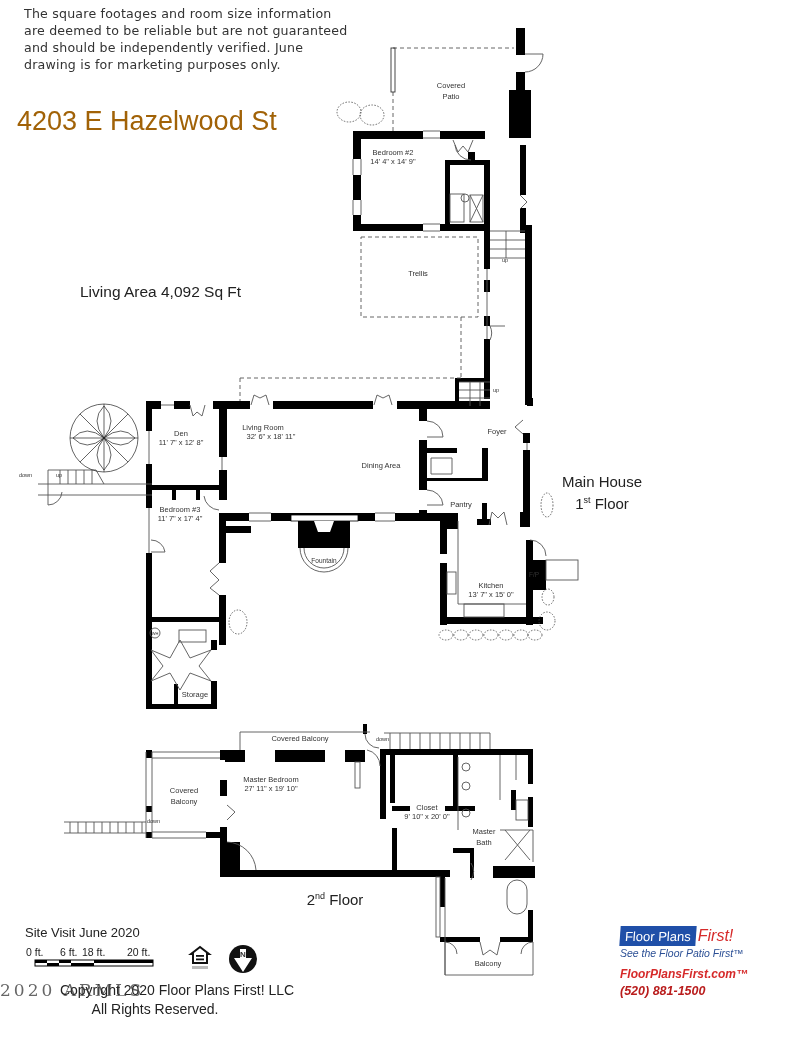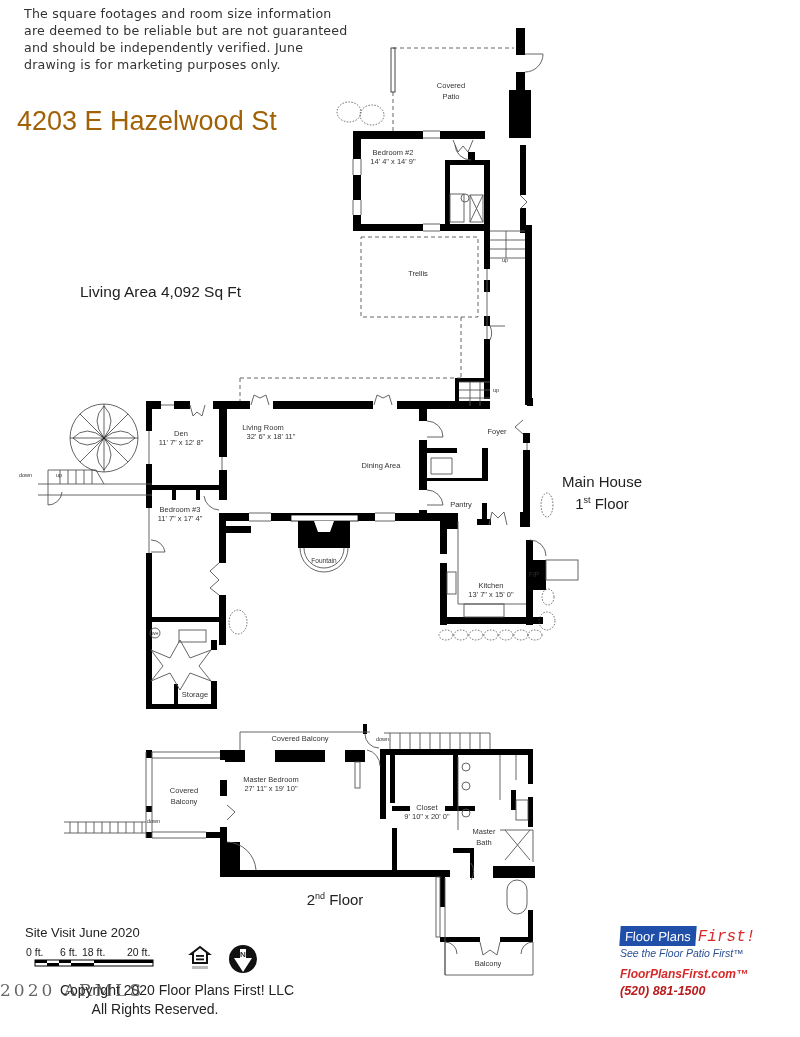--- a/index.html
+++ b/index.html
@@ -11,21 +11,21 @@
   .living-area { left:80px; top:283px; font-size:15.5px; color:#222; white-space:nowrap; }
   .floor-label { font-size:15px; color:#222; text-align:center; white-space:nowrap; line-height:19px; }
   .floor-label sup { font-size:9px; vertical-align:6px; }
   .site-visit { left:25px; top:925px; font-size:13px; color:#222; white-space:nowrap; }
   .scale-labels { left:26px; top:946px; font-size:10.5px; color:#222; white-space:nowrap; }
   .copyright { left:0px; top:981px; width:310px; font-size:14px; color:#222; text-align:center; line-height:19px; }
   .copyright .wm { position:absolute; left:0; top:0; font-size:17px; color:#333; opacity:0.75; letter-spacing:3px; font-family:"DejaVu Serif", serif; }
   .copyright .line1 { display:block; padding-left:44px; }
   .logo { left:620px; top:926px; width:120px; }
   .logo-box { display:inline-block; background:#1f4fa8; color:#fff; font-size:13px; padding:3px 5px 2px 5px; transform:skewX(-4deg); }
-  .logo-first { color:#d62a2a; font-style:italic; font-size:16px; font-family:Liberation Mono, monospace; margin-left:2px; }
+  .logo-first { color:#d62a2a; font-style:italic; font-size:16px; font-family:Liberation Sans, sans-serif; margin-left:2px; }
   .logo-tag { font-size:10.5px; color:#2b4f95; font-style:italic; white-space:nowrap; margin-top:1px; }
   .logo-url { font-size:12px; color:#d62a2a; font-style:italic; font-weight:bold; margin-top:8px; white-space:nowrap; }
   .logo-phone { font-size:12.5px; color:#b91c1c; font-style:italic; font-weight:bold; margin-top:3px; white-space:nowrap; }
   svg text { font-family:"Liberation Sans", sans-serif; fill:#333; }
 </style>
 </head>
 <body>
 
 <div class="abs disclaimer">
   <span>The square footages and room size information</span>

